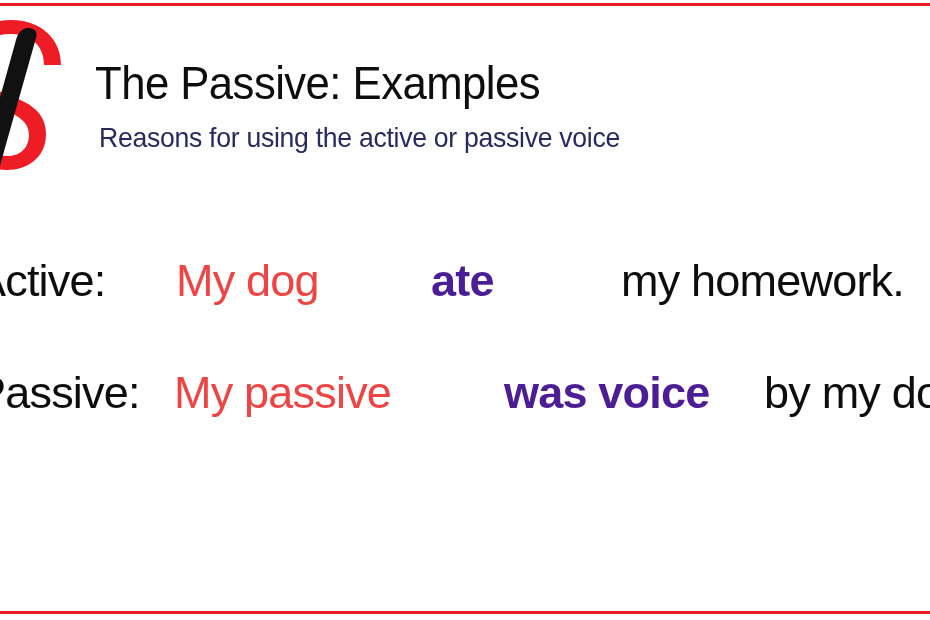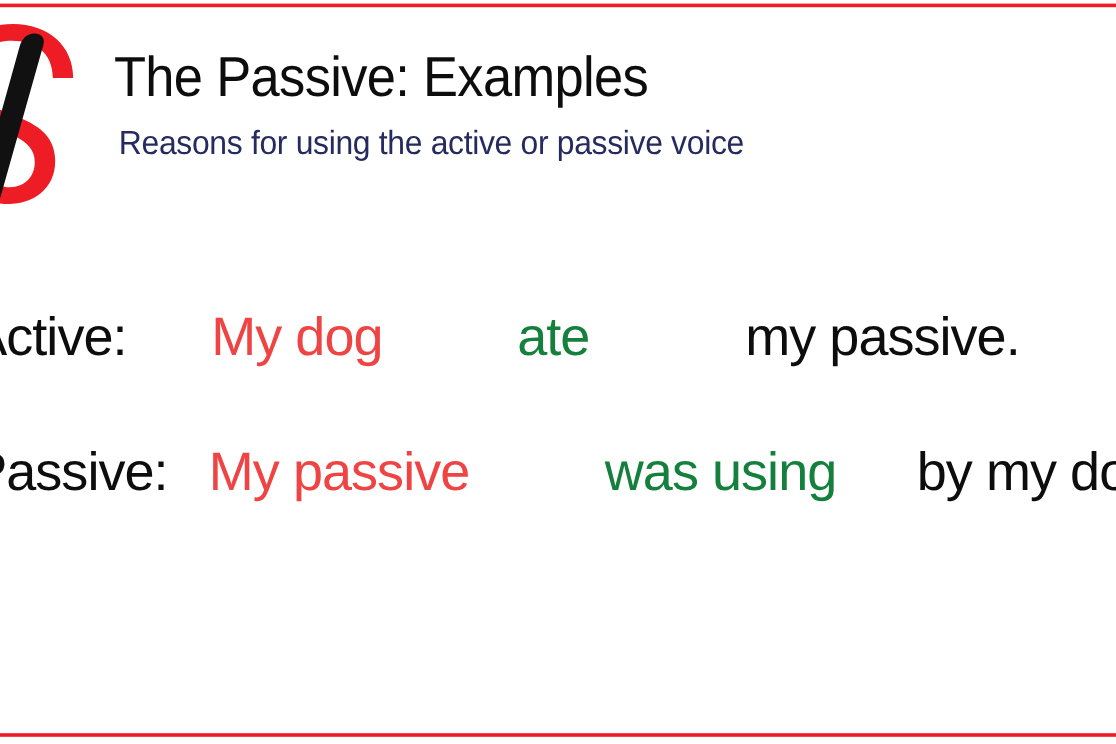--- a/index.html
+++ b/index.html
@@ -39,21 +39,21 @@
     top: 16px;
     width: 110px;
     height: 170px;
   }
   #logo svg { display: block; }
 
   
   #header-text {
     position: absolute;
     left: 95px;
-    top: 40px;
+    top: 59px;
     width: 800px;
   }
   #slide-title {
     margin: 0;
     font-size: 47px;
     line-height: 1.0;
     font-weight: 400;
     color: #0d0d0d;
     letter-spacing: -0.6px;
     transform: scaleX(0.93);
@@ -84,21 +84,21 @@
     align-items: baseline;
     white-space: nowrap;
     font-size: 45px;
     line-height: 1.0;
     letter-spacing: -0.8px;
   }
   .example-row + .example-row { margin-top: 67px; }
 
   .row-label   { color: #0d0d0d; }
   .seg-subject { color: #ef4444; }
-  .seg-verb    { color: #15803d; }
+  .seg-verb    { color: #4c1d95; font-weight: bold; }
   .seg-object  { color: #0d0d0d; }
 
   
   #row-active .row-label   { width: 200px; }
   #row-active .seg-subject { width: 255px; }
   #row-active .seg-verb    { width: 190px; }
 
   
   #row-passive .row-label   { width: 198px; }
   #row-passive .seg-subject { width: 330px; }
@@ -122,27 +122,27 @@
     <div id="slide-title">The Passive: Examples</div>
     <div id="slide-subtitle">Reasons for using the active or passive voice</div>
   </div>
 
   <div id="examples">
 
     <div class="example-row" id="row-active">
       <span class="row-label">Active:</span>
       <span class="seg-subject">My dog</span>
       <span class="seg-verb">ate</span>
-      <span class="seg-object">my passive.</span>
+      <span class="seg-object">my homework.</span>
     </div>
 
     <div class="example-row" id="row-passive">
       <span class="row-label">Passive:</span>
       <span class="seg-subject">My passive</span>
-      <span class="seg-verb">was using</span>
+      <span class="seg-verb">was voice</span>
       <span class="seg-object">by my dog.</span>
     </div>
 
   </div>
 
   <div class="rule rule-bottom"></div>
 
 </div>
 
 </body></html>

